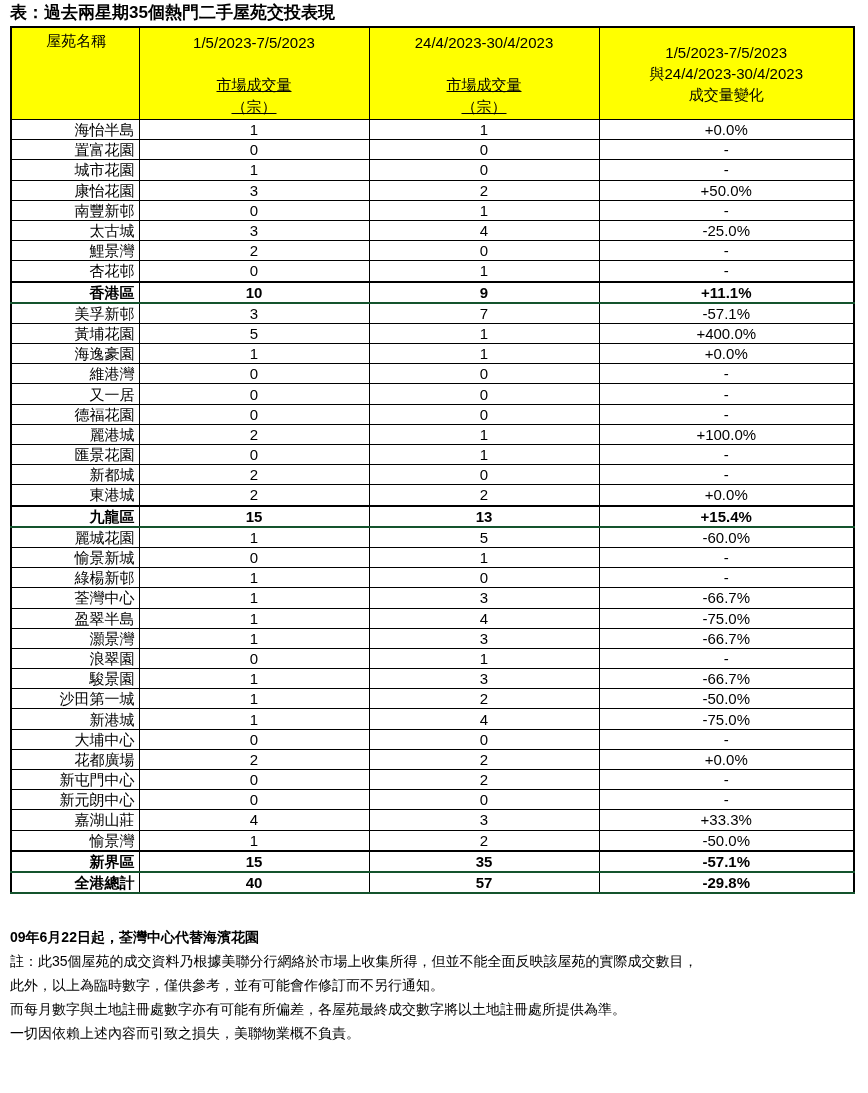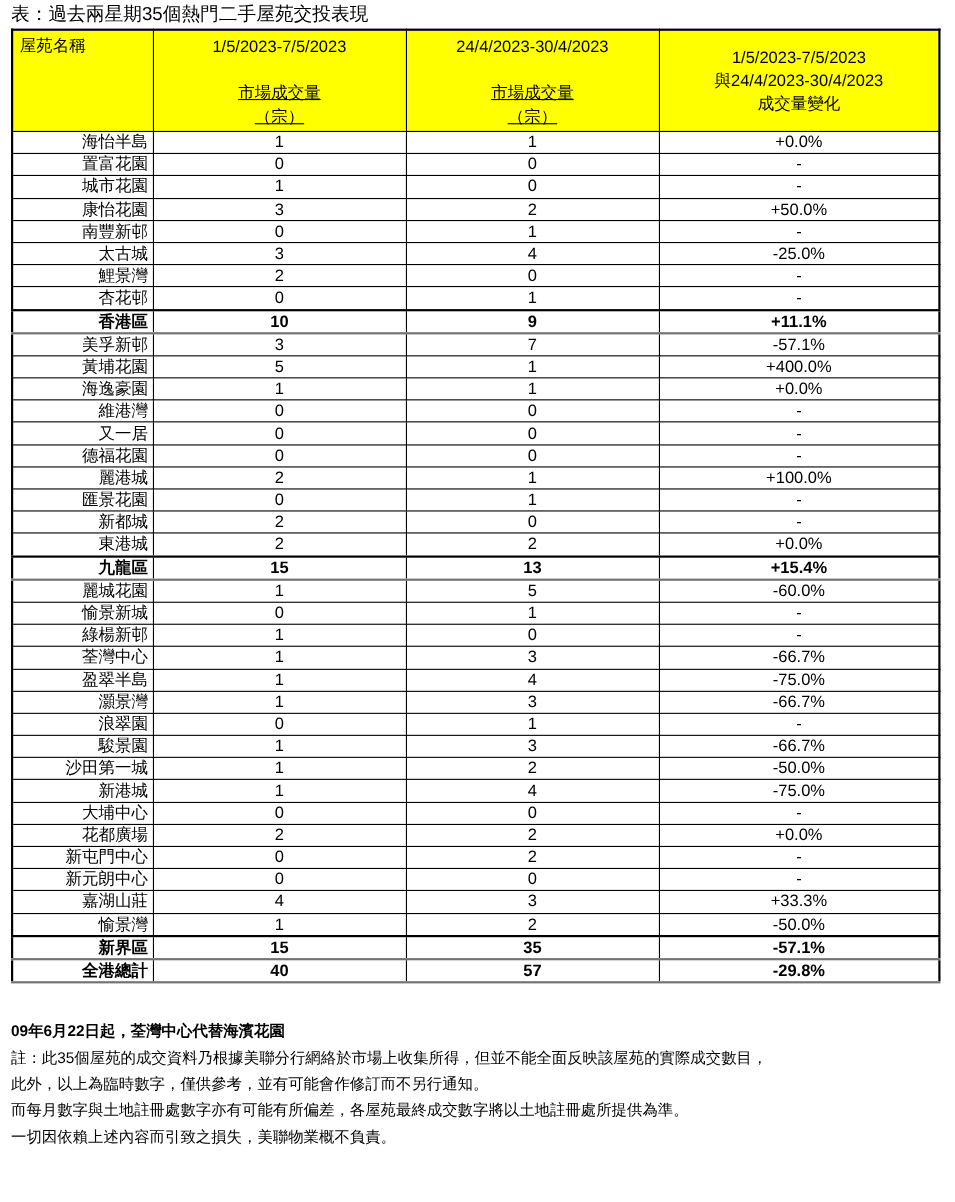--- a/index.html
+++ b/index.html
@@ -12,21 +12,21 @@
   body {
     width: 868px;
     height: 1093px;
     overflow: hidden;
   }
   .page {
     padding: 2px 0 0 10px;
   }
   .title {
     font-size: 17px;
-    font-weight: normal;
+    font-weight: bold;
     margin: 1px 0 3px 0;
     line-height: 20px;
   }
   table.estate-table {
     border-collapse: collapse;
     table-layout: fixed;
     width: 843px;
     border: 2px solid #000;
   }
   table.estate-table th,
@@ -36,21 +36,21 @@
     white-space: nowrap;
   }
   thead th {
     background: #FFFF00;
     font-weight: normal;
     font-size: 15px;
     height: 92px;
     box-sizing: border-box;
   }
   th.hdr-name {
-    text-align: left;
+    text-align: center;
     vertical-align: top;
     padding: 4px 4px 0 6px;
   }
   th.hdr-vol {
     text-align: center;
     vertical-align: top;
     padding-top: 5px;
   }
   th.hdr-vol .hdr-date {
     margin-bottom: 22px;
@@ -76,21 +76,21 @@
   td.name {
     text-align: right;
     padding-left: 6px;
   }
   td.num, td.change {
     text-align: center;
   }
   tr.subtotal td {
     font-weight: bold;
     border-top: 2px solid #000;
-    border-bottom: 2px solid #737373;
+    border-bottom: 2px solid #14532d;
   }
   .footnotes {
     margin-top: 31px;
     font-size: 14px;
     line-height: 24px;
   }
   .footnotes .footnote-line:first-child {
     font-weight: bold;
   }
 </style>

